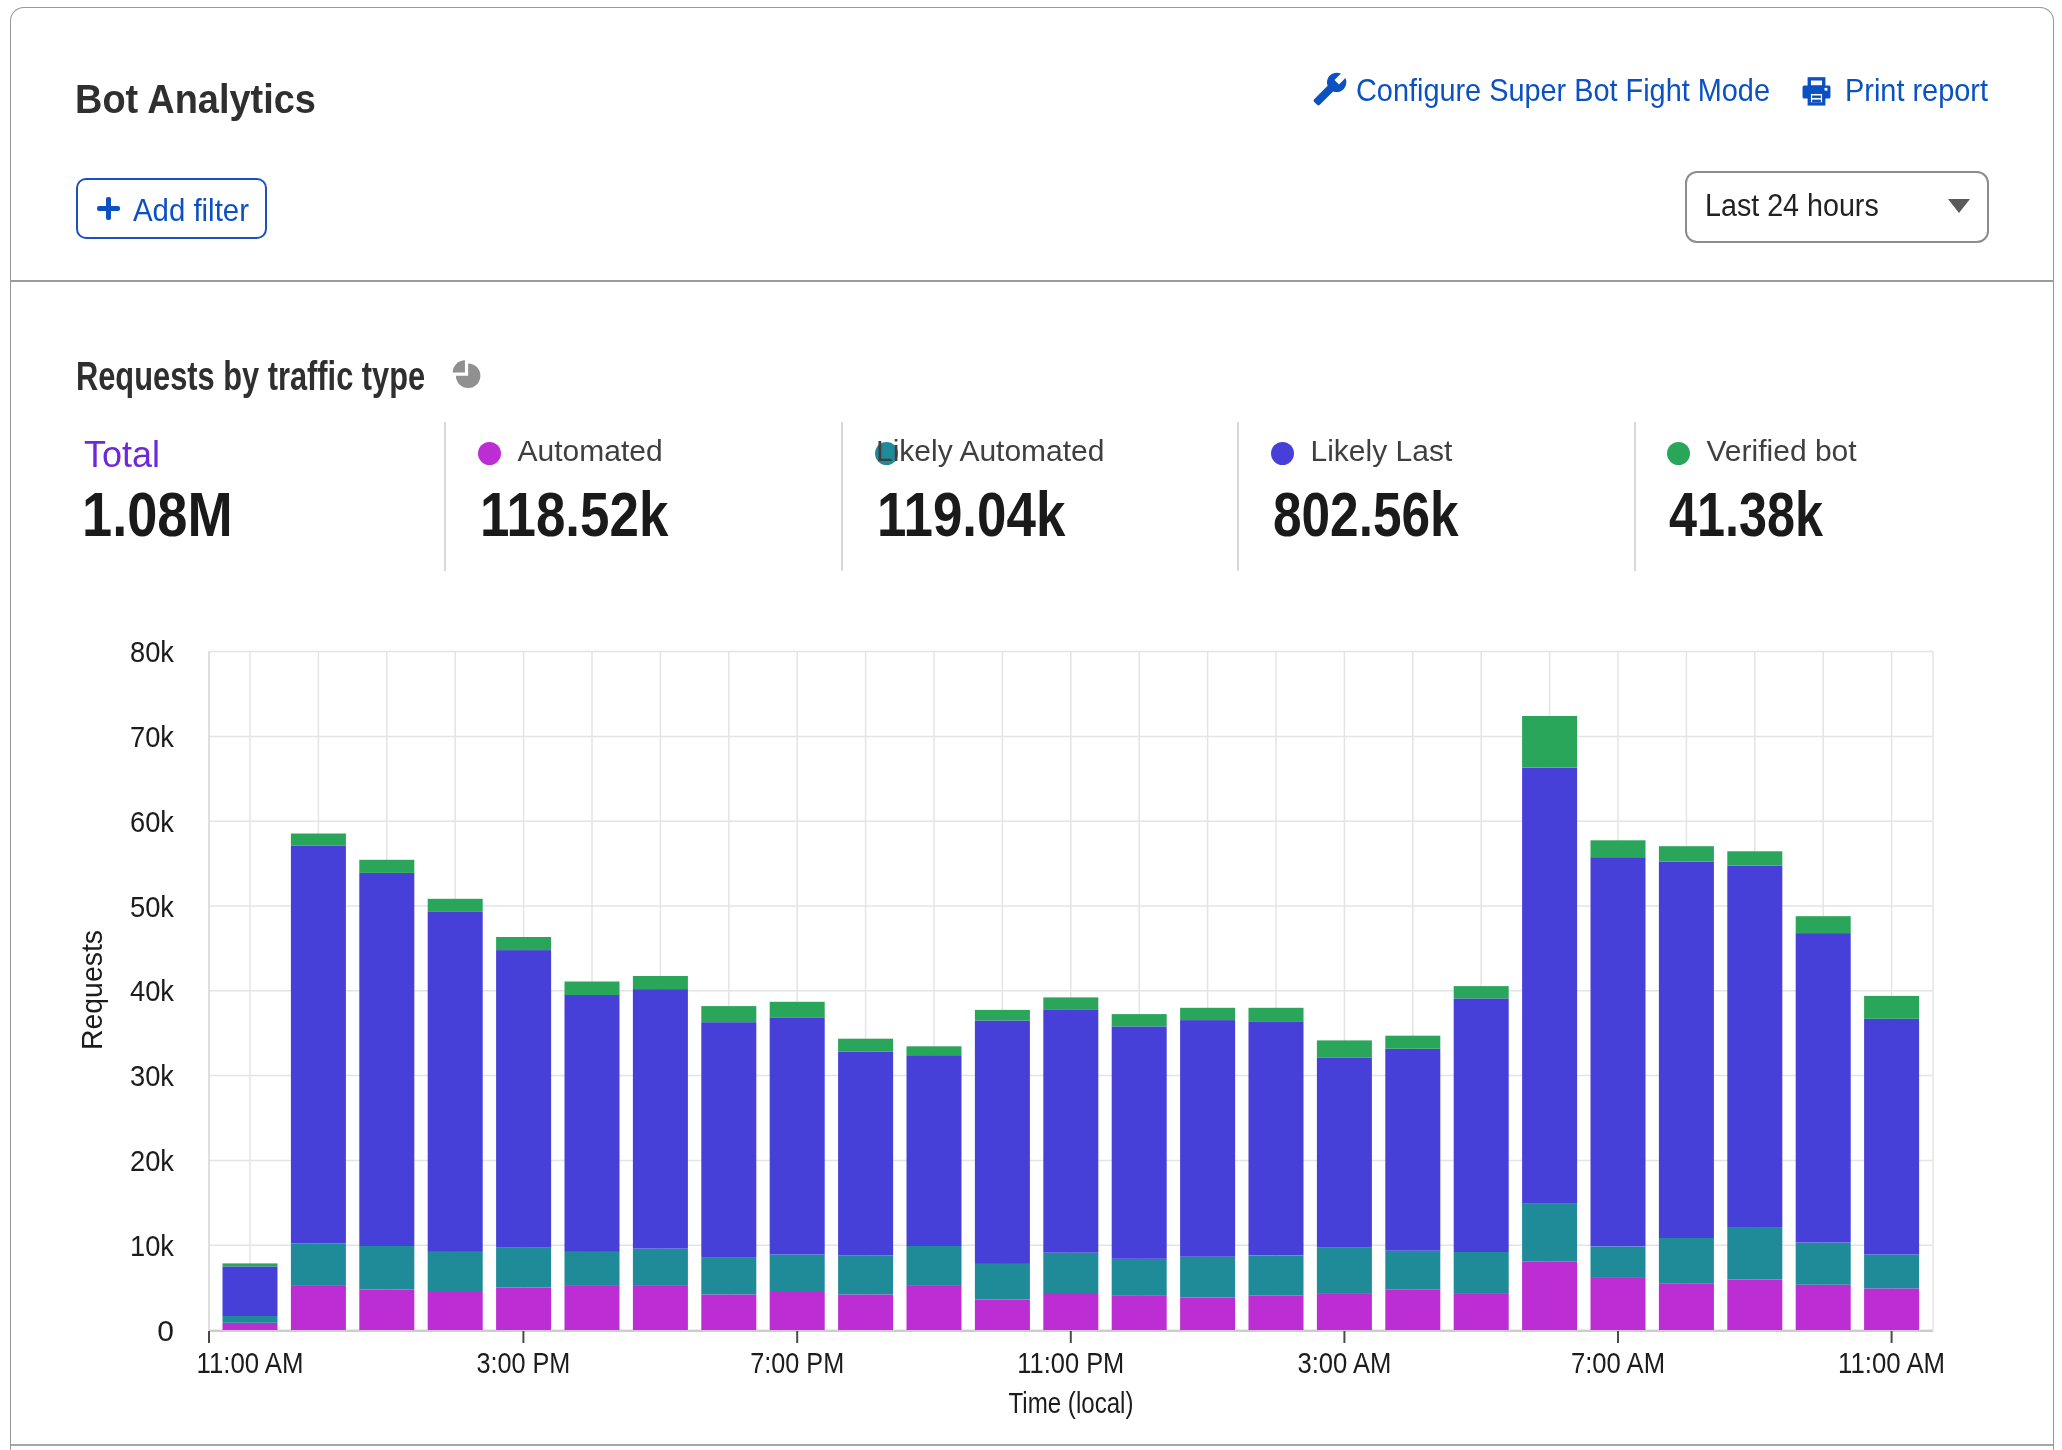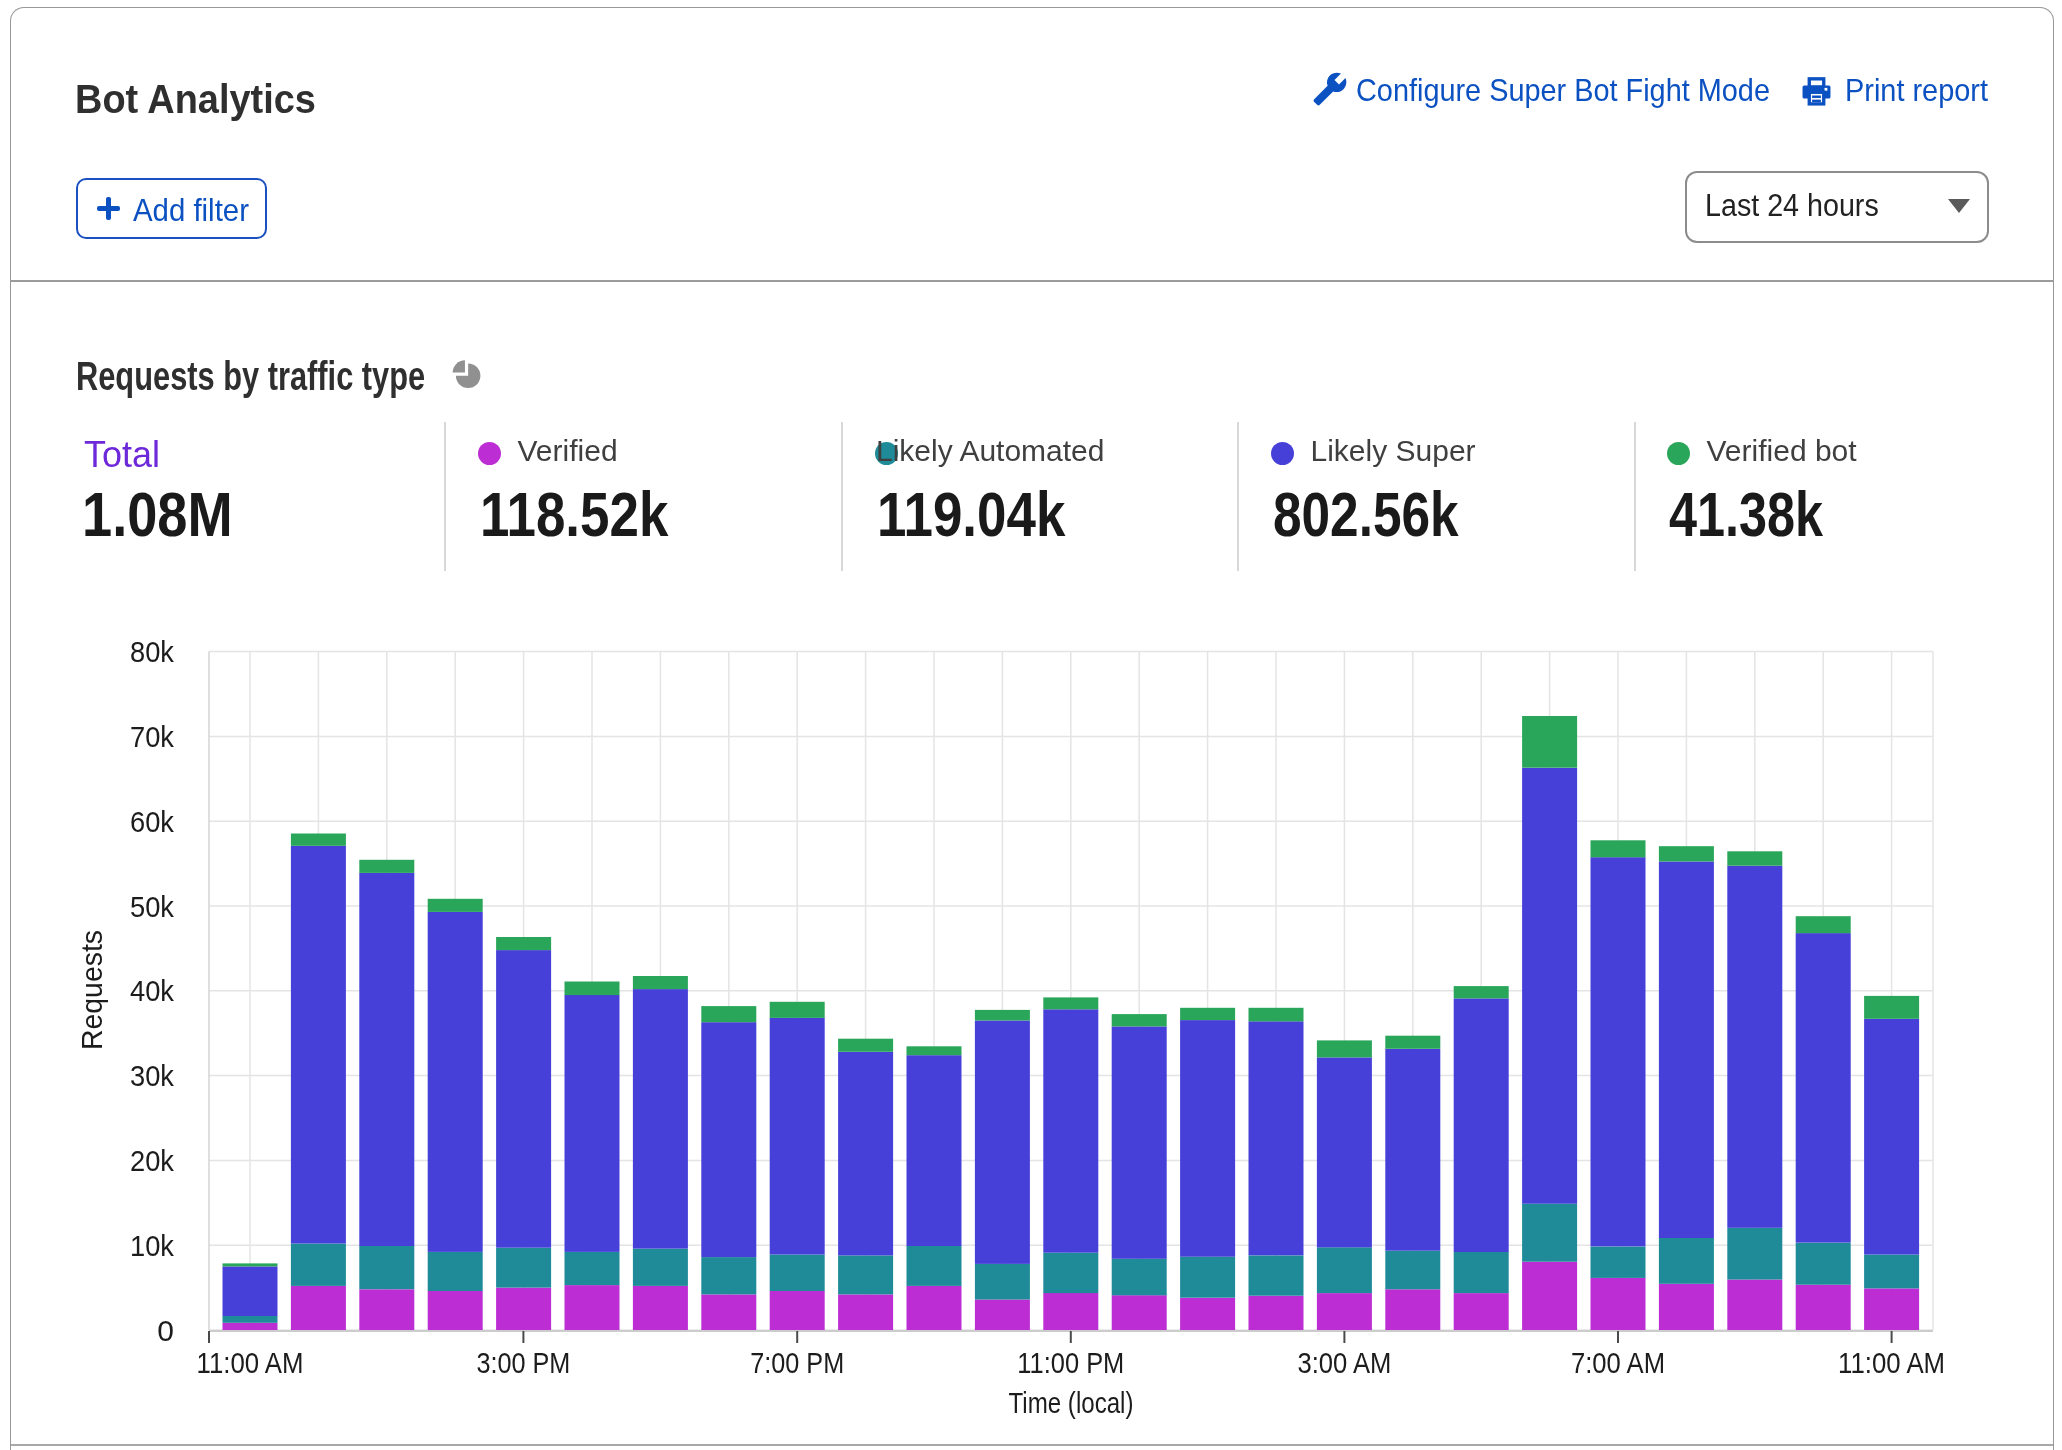--- a/index.html
+++ b/index.html
@@ -46,27 +46,27 @@
 <svg width="31" height="31" viewBox="0 0 24 24" style="position:absolute;left:452px;top:359px">
     <g fill="#909090">
 <path d="M12.5 3.5 A9.5 9.5 0 1 1 3 13 L12.5 13 Z"></path>
 <path d="M10 10.5 L10 1 A9.5 9.5 0 0 0 0.5 10.5 Z"></path>
 </g>
   </svg>
 
 <div style="position:absolute;left:84px;top:434px;font-size:36px;color:#6d28d9">Total</div>
 <div style="position:absolute;left:82px;top:478px;font-size:63px;font-weight:700;color:#1a1a1a;transform:scaleX(0.86);transform-origin:0 0">1.08M</div>
 <div style="position:absolute;left:478px;top:442px;width:23px;height:23px;border-radius:50%;background:#bc2ed3"></div>
-<div style="position:absolute;left:517.5px;top:434px;font-size:30px;color:#3f3f3f">Verified</div>
+<div style="position:absolute;left:517.5px;top:434px;font-size:30px;color:#3f3f3f">Automated</div>
 <div style="position:absolute;left:480px;top:478px;font-size:63px;font-weight:700;color:#1a1a1a;transform:scaleX(0.84);transform-origin:0 0">118.52k</div>
 <div style="position:absolute;left:874.5px;top:442px;width:23px;height:23px;border-radius:50%;background:#1f8b99"></div>
 <div style="position:absolute;left:876px;top:434px;font-size:30px;color:#3f3f3f">Likely Automated</div>
 <div style="position:absolute;left:877px;top:478px;font-size:63px;font-weight:700;color:#1a1a1a;transform:scaleX(0.84);transform-origin:0 0">119.04k</div>
 <div style="position:absolute;left:1271px;top:442px;width:23px;height:23px;border-radius:50%;background:#4640d9"></div>
-<div style="position:absolute;left:1310.5px;top:434px;font-size:30px;color:#3f3f3f">Likely Super</div>
+<div style="position:absolute;left:1310.5px;top:434px;font-size:30px;color:#3f3f3f">Likely Last</div>
 <div style="position:absolute;left:1273px;top:478px;font-size:63px;font-weight:700;color:#1a1a1a;transform:scaleX(0.815);transform-origin:0 0">802.56k</div>
 <div style="position:absolute;left:1667px;top:442px;width:23px;height:23px;border-radius:50%;background:#2aa65a"></div>
 <div style="position:absolute;left:1706.5px;top:434px;font-size:30px;color:#3f3f3f">Verified bot</div>
 <div style="position:absolute;left:1669px;top:478px;font-size:63px;font-weight:700;color:#1a1a1a;transform:scaleX(0.8);transform-origin:0 0">41.38k</div>
 <div style="position:absolute;left:444px;top:422px;width:2px;height:149px;background:#d8d8d8"></div>
 <div style="position:absolute;left:840.6px;top:422px;width:2px;height:149px;background:#d8d8d8"></div>
 <div style="position:absolute;left:1237px;top:422px;width:2px;height:149px;background:#d8d8d8"></div>
 <div style="position:absolute;left:1633.6px;top:422px;width:2px;height:149px;background:#d8d8d8"></div>
 
 <svg width="2062" height="870" viewBox="0 580 2062 870" style="position:absolute;left:0;top:580px;" font-family="Liberation Sans, sans-serif">

